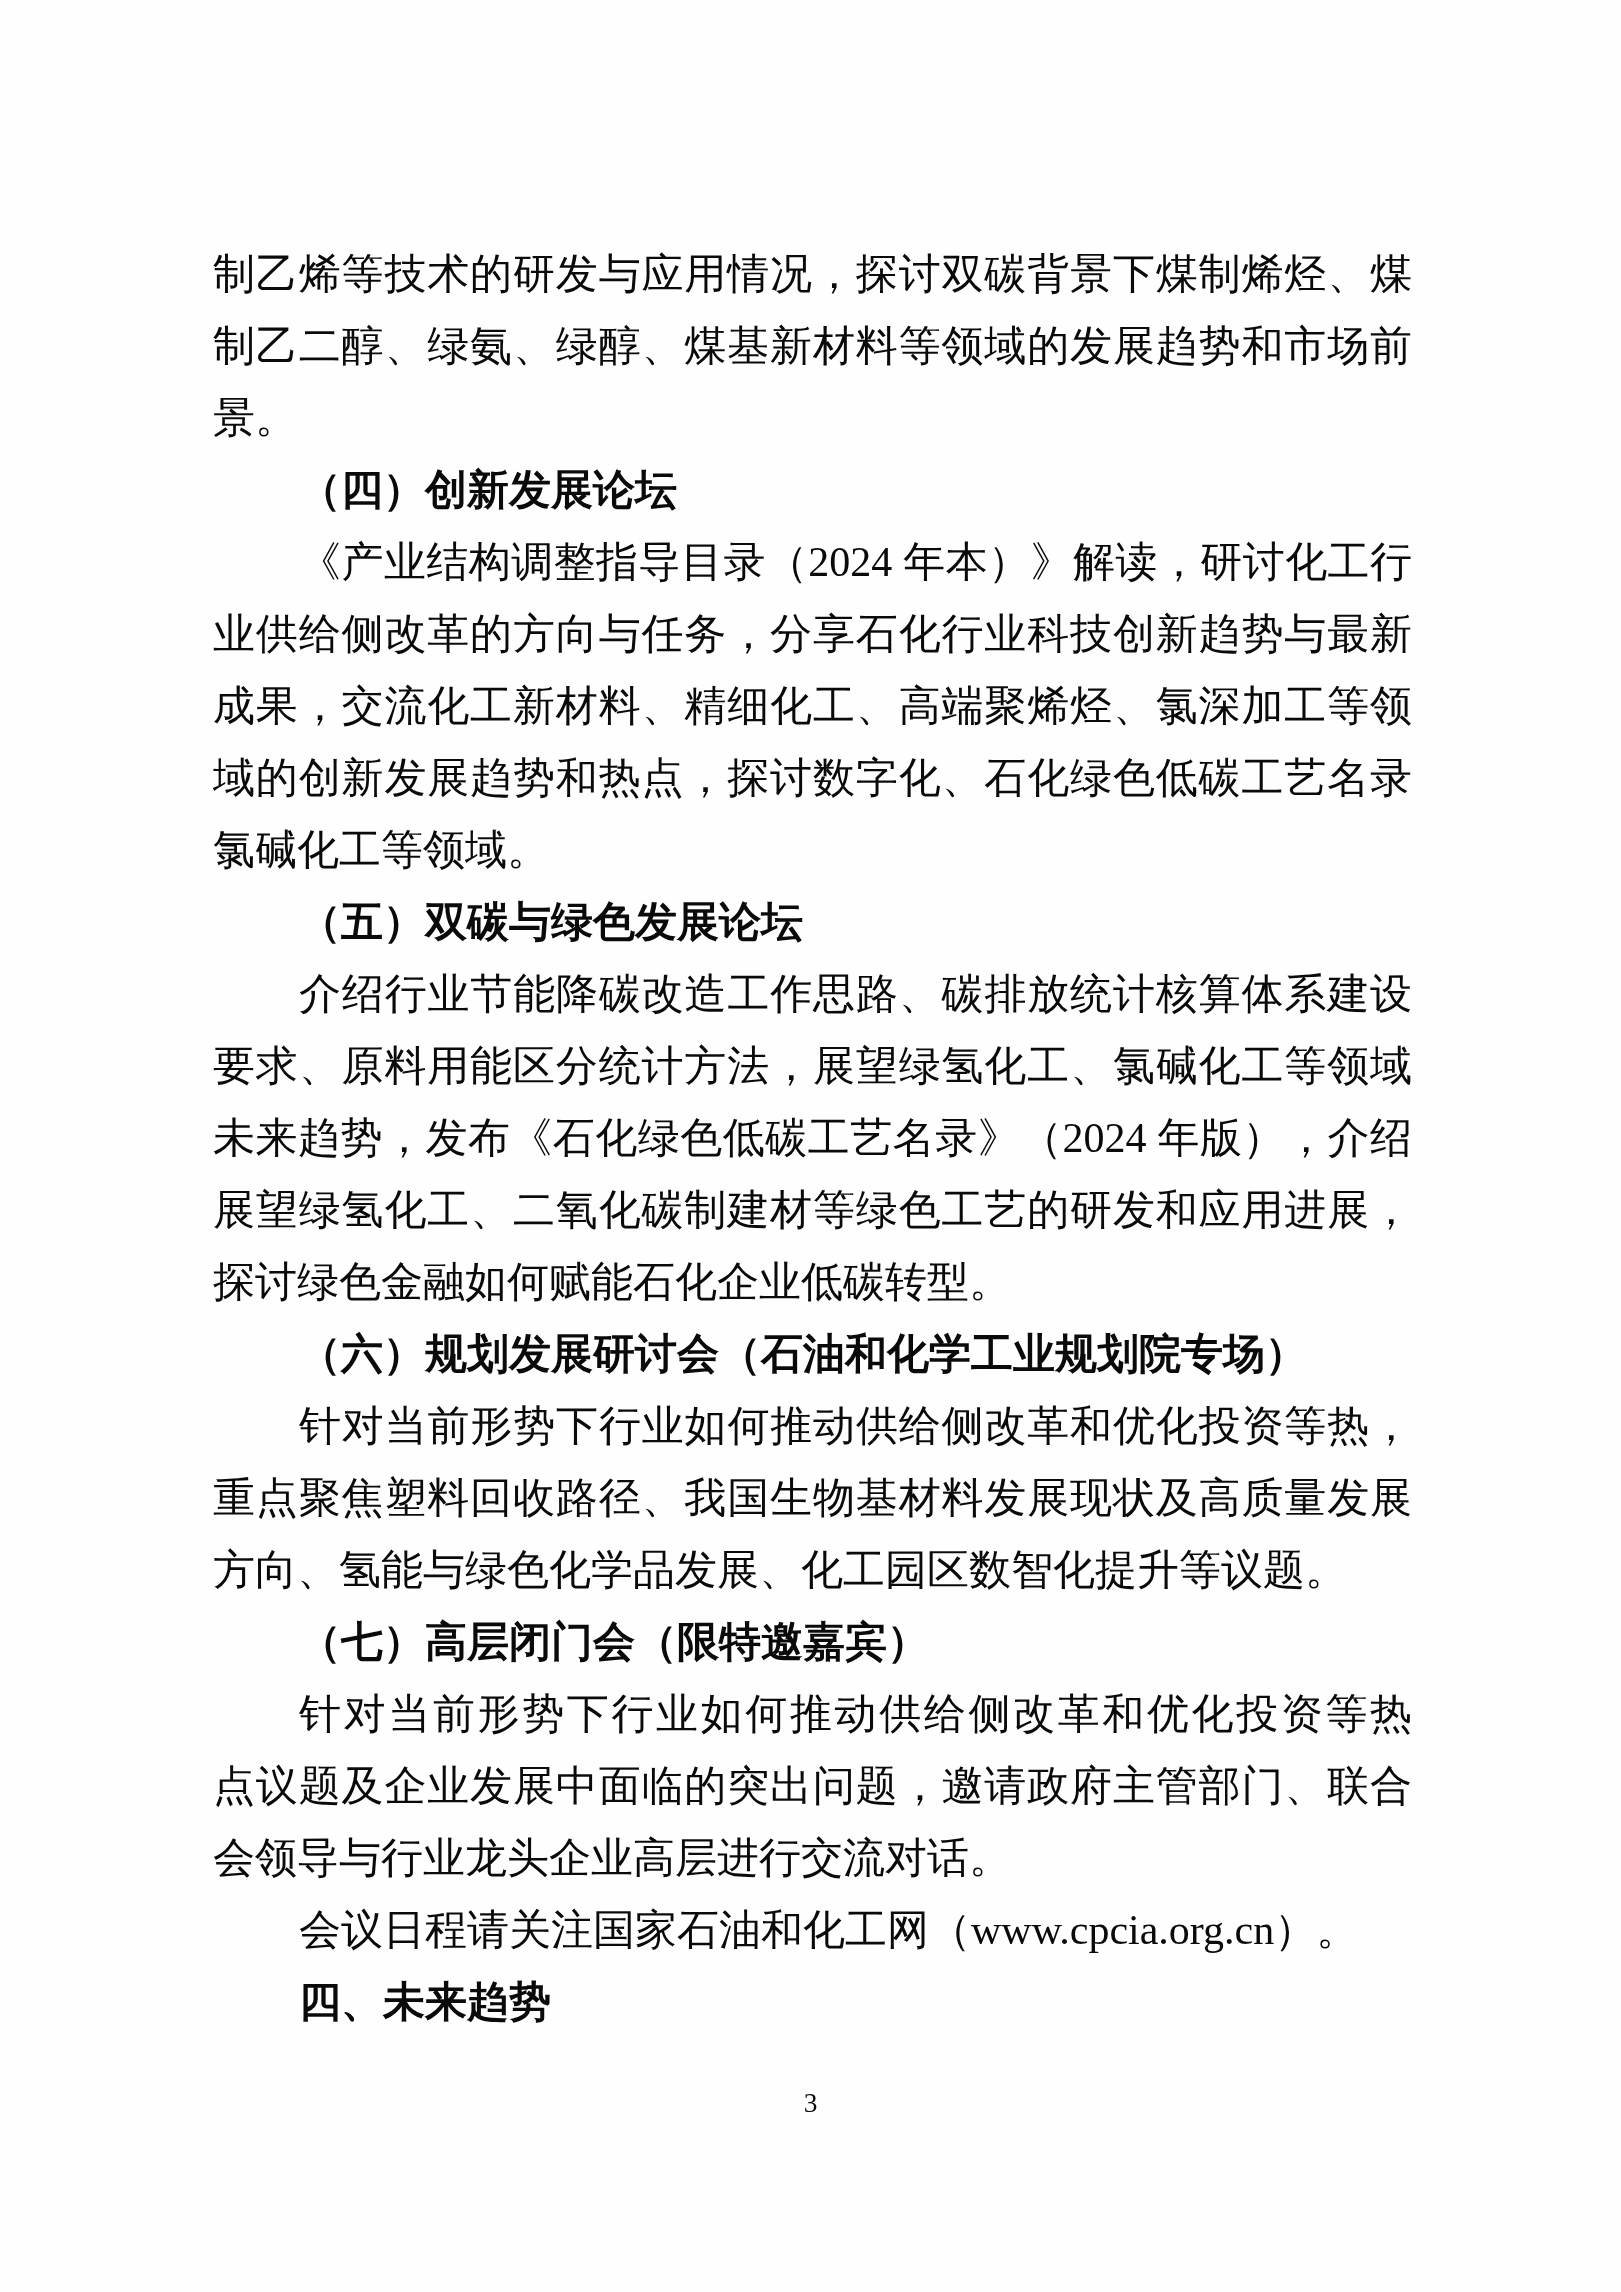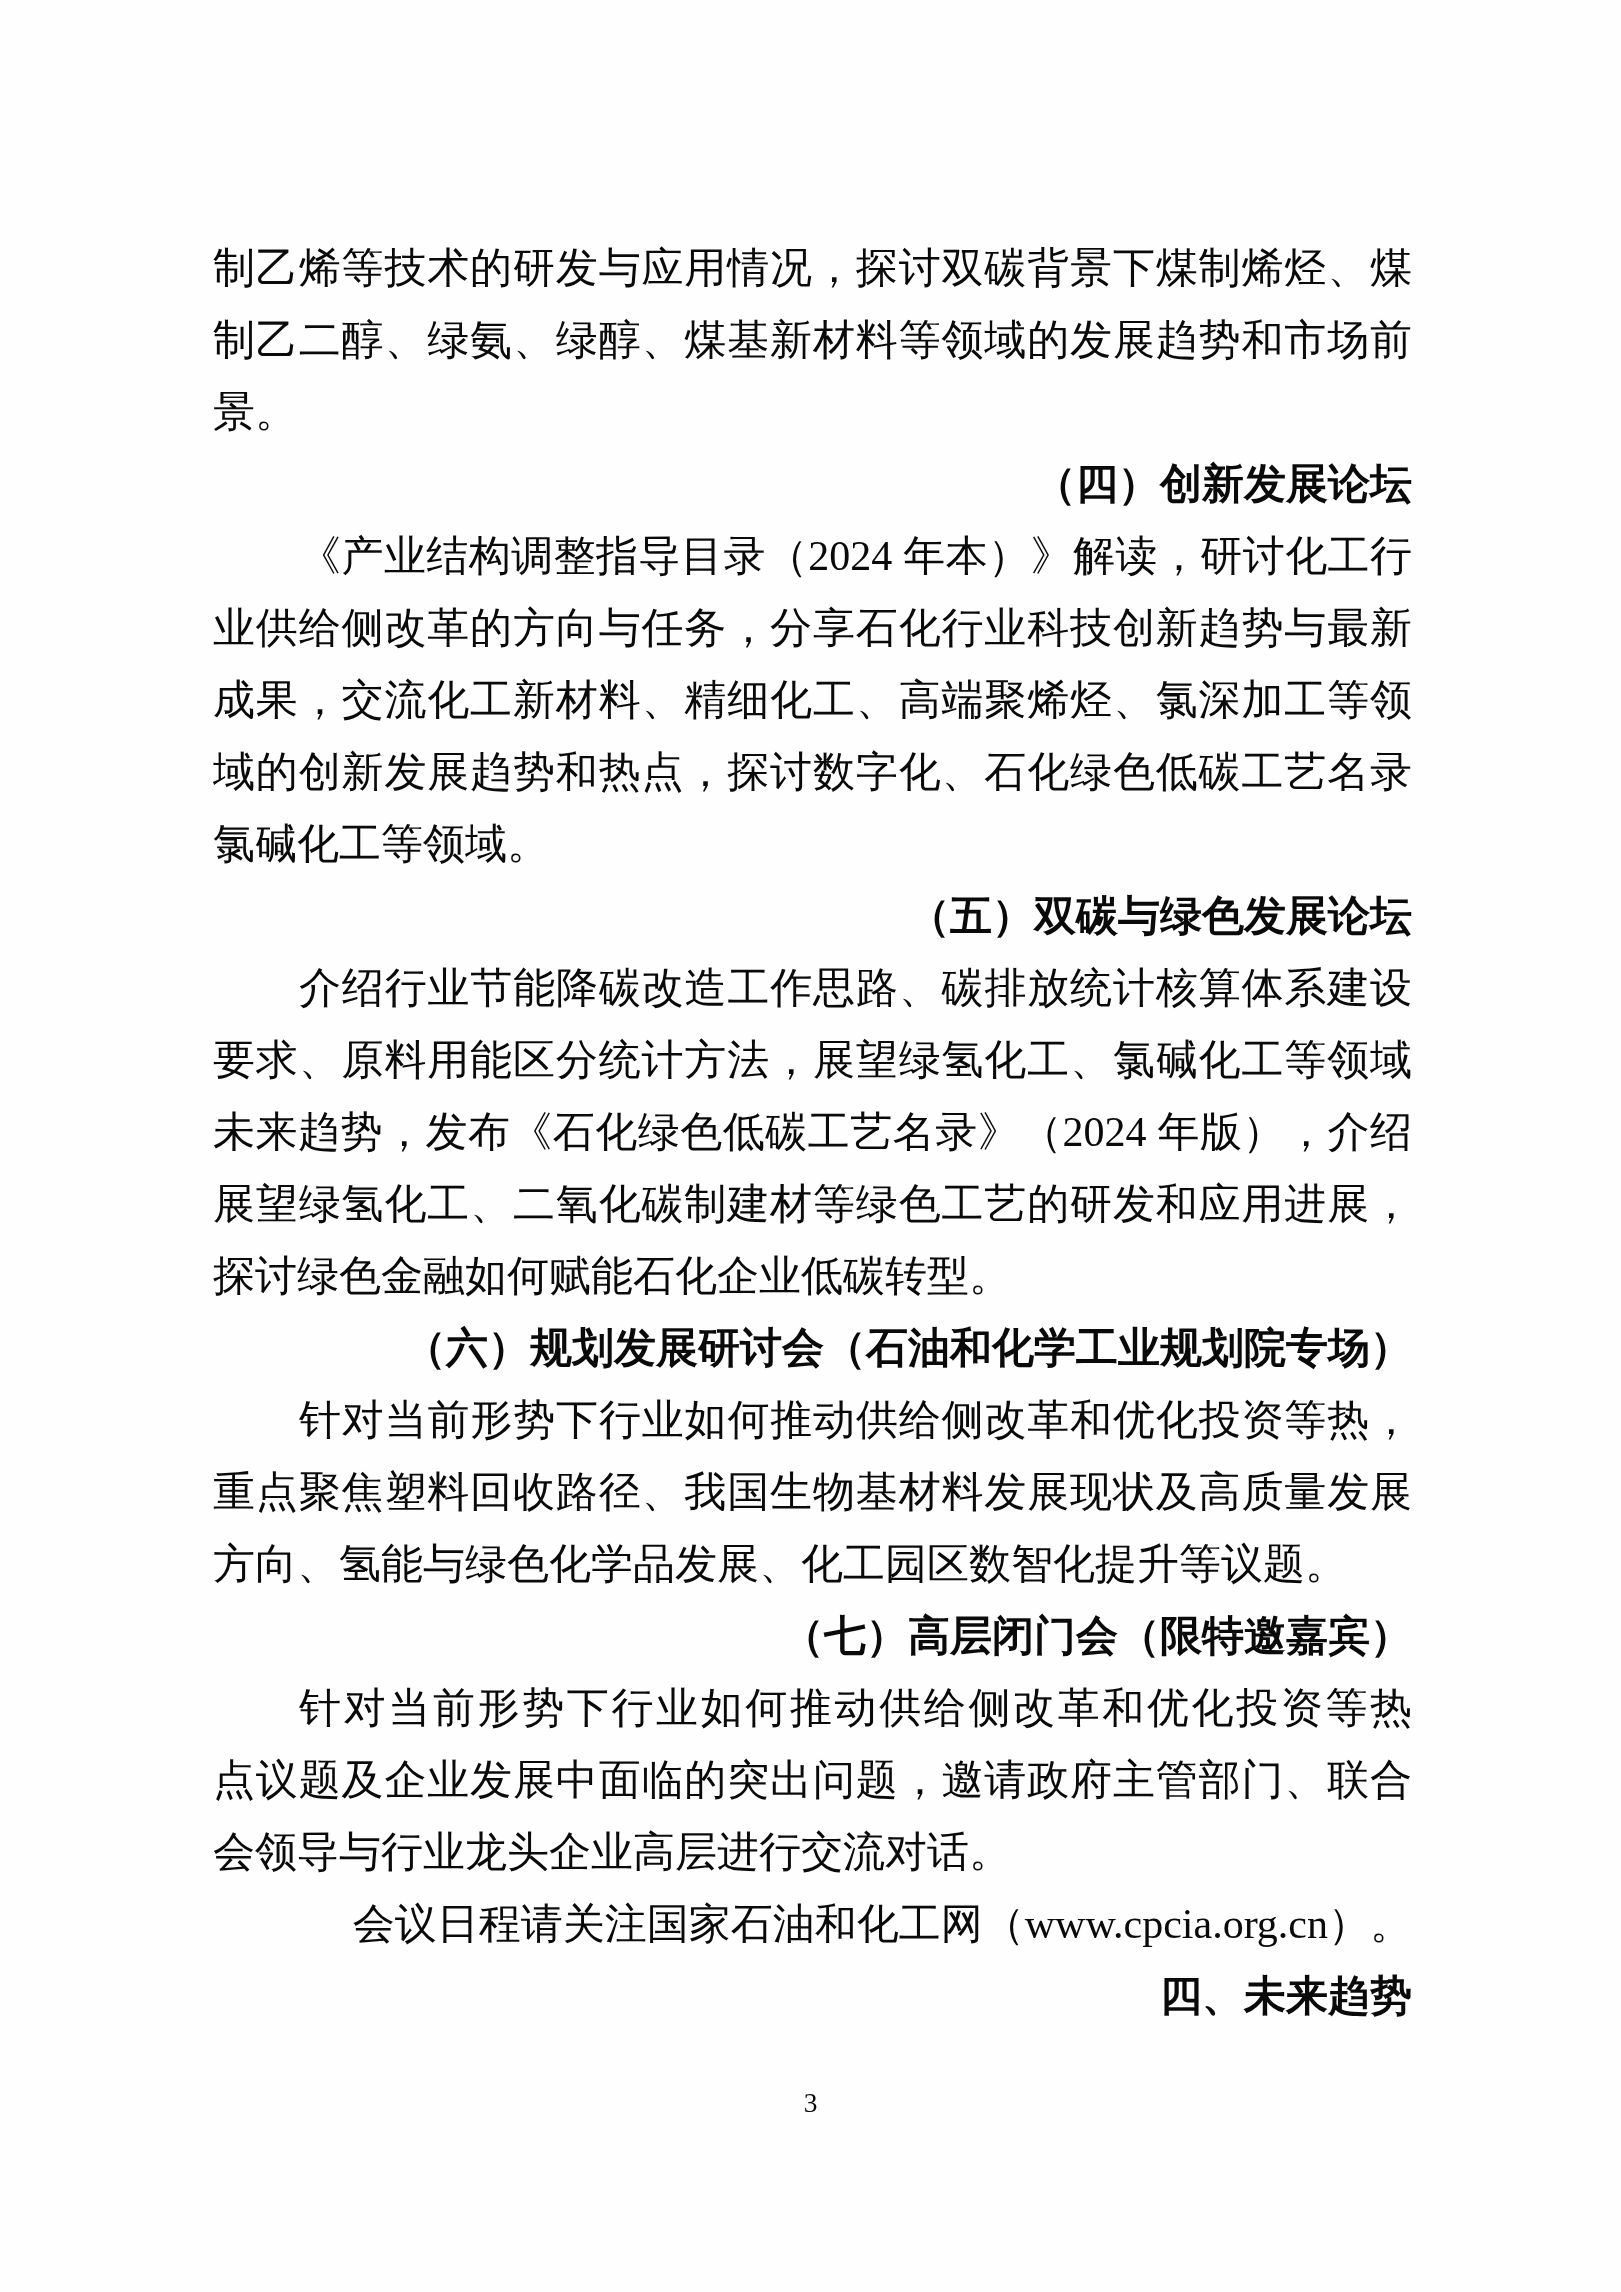--- a/index.html
+++ b/index.html
@@ -12,41 +12,40 @@
     width: 1621px;
     height: 2293px;
     background: #fefefe;
     font-family: "Liberation Serif", serif;
     color: #0a0a0a;
     overflow: hidden;
   }
   .content {
     position: absolute;
     left: 213px;
-    top: 232px;
+    top: 238px;
     width: 1199px;
   }
   .line {
     height: 72px;
     line-height: 72px;
     font-size: 42px;
     text-align: left;
     white-space: normal;
     overflow: visible;
   }
   
   .j {
     text-align: justify;
     text-align-last: justify;
     text-justify: inter-character;
   }
   
   .ind {
     text-indent: 86px;
-    text-align: right;
   }
   
   .h {
     font-weight: bold;
   }
   .page-num {
     position: absolute;
     top: 2084px;
     left: 0;
     width: 100%;

